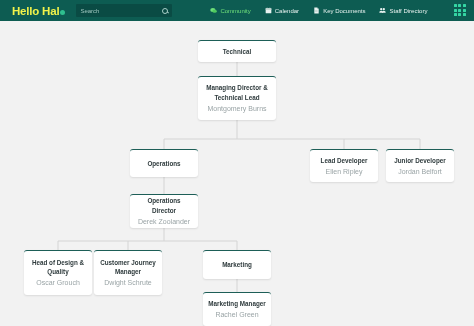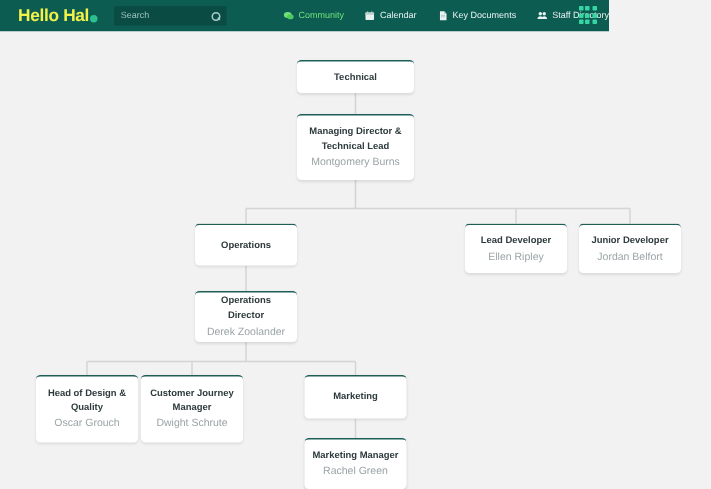--- a/index.html
+++ b/index.html
@@ -9,21 +9,21 @@
     height: 326px;
     overflow: hidden;
     font-family: "Liberation Sans", sans-serif;
     background: #f2f2f2;
   }
 
   
   .header {
     position: absolute;
     top: 0; left: 0;
-    width: 406px;
+    width: 474px;
     height: 21px;
     background: #0d5c52;
     display: flex;
     align-items: center;
   }
 
   .logo {
     margin-left: 12px;
     font-size: 11.5px;
     font-weight: bold;

